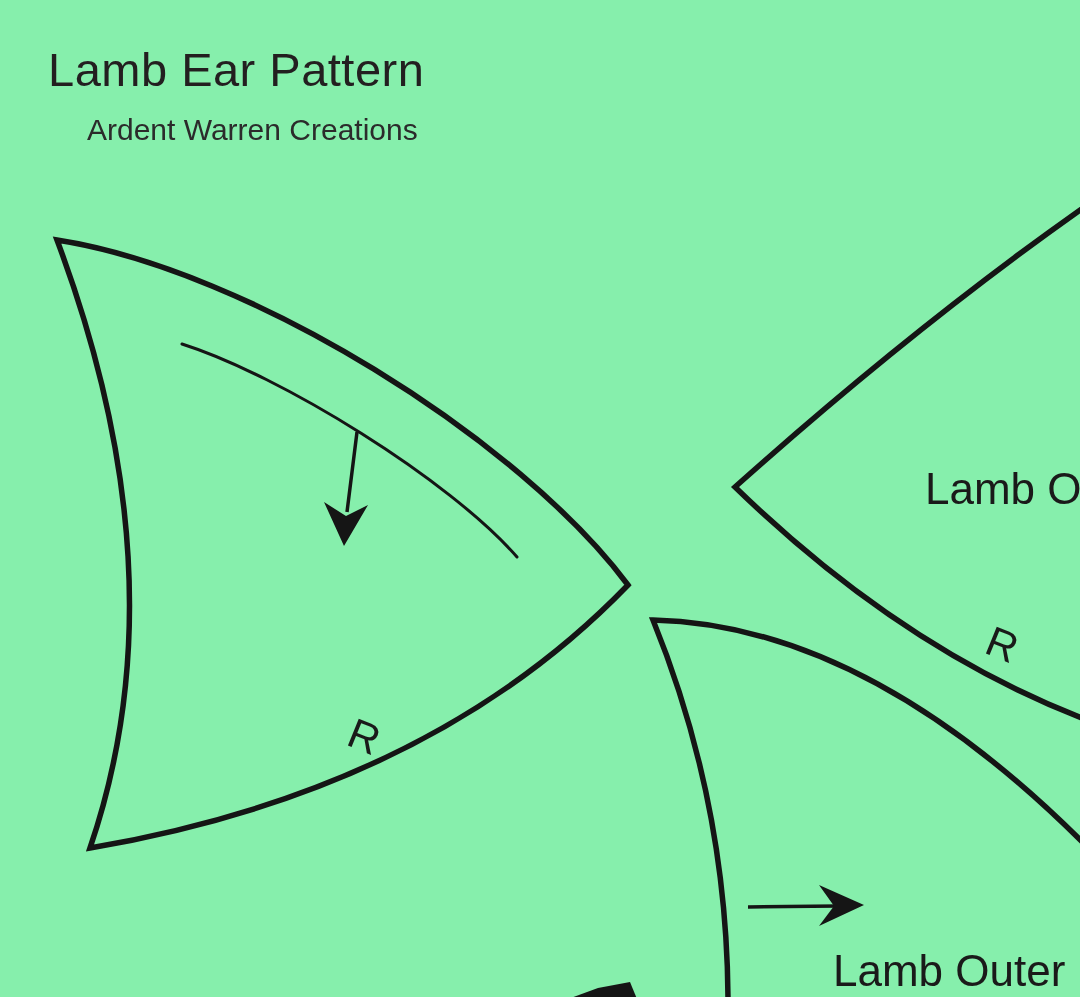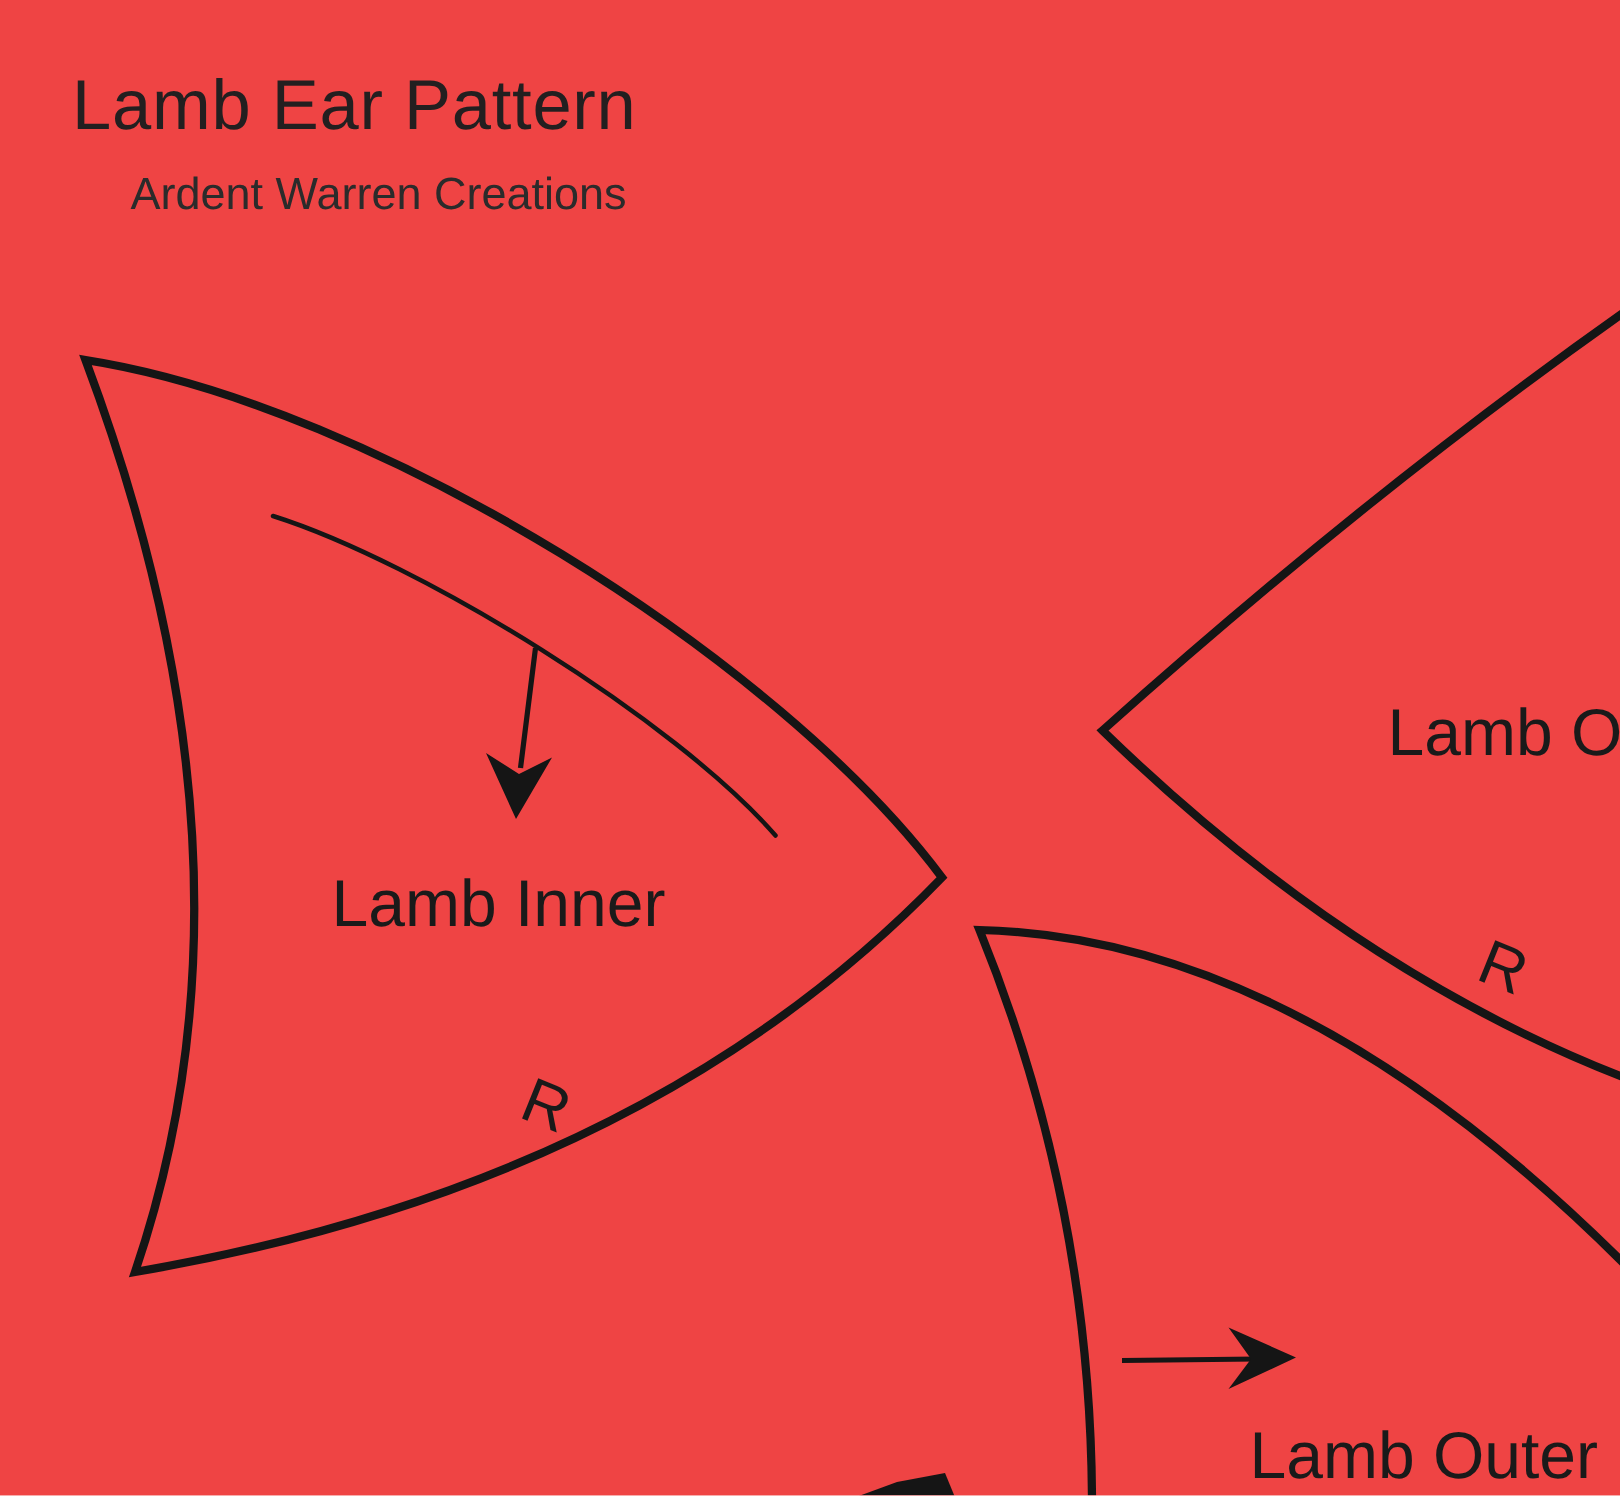--- a/index.html
+++ b/index.html
@@ -4,21 +4,21 @@
 <style>
   html, body {
     margin: 0;
     padding: 0;
     background: #ffffff;
   }
   .page {
     position: relative;
     width: 1080px;
     height: 997px;
-    background: #ef4444;
+    background: #86efac;
     overflow: hidden;
     font-family: "Liberation Sans", sans-serif;
     color: #231f20;
   }
   .doc-title {
     position: absolute;
     left: 48px;
     top: 44px;
     font-size: 47px;
     line-height: 1.1;
@@ -86,21 +86,20 @@
     <path d="M 1100 196 Q 922 320, 735 487 Q 906 653, 1095 723" fill="none" stroke="#151515" stroke-width="5.5" stroke-linejoin="miter" stroke-miterlimit="8"></path>
 
     <path d="M 1100 860 Q 873 625, 653 620 Q 729 807, 728 1010" fill="none" stroke="#151515" stroke-width="5.5" stroke-linejoin="miter" stroke-miterlimit="8"></path>
 
     <path d="M 748 907 L 838 906" fill="none" stroke="#151515" stroke-width="3.5"></path>
     <polygon points="864,905 819,885 834,906 819,926" fill="#151515"></polygon>
 
     <polygon points="568,999 598,988 630,982 637,999" fill="#151515"></polygon>
   </svg>
 
-  <div class="piece-label label-inner">Lamb Inner</div>
 
   <div class="grain-mark grain-inner">R</div>
 
   <div class="piece-label label-outer-right">Lamb Outer</div>
 
   <div class="grain-mark grain-right">R</div>
 
   <div class="piece-label label-outer-bottom">Lamb Outer</div>
 
 </div>

